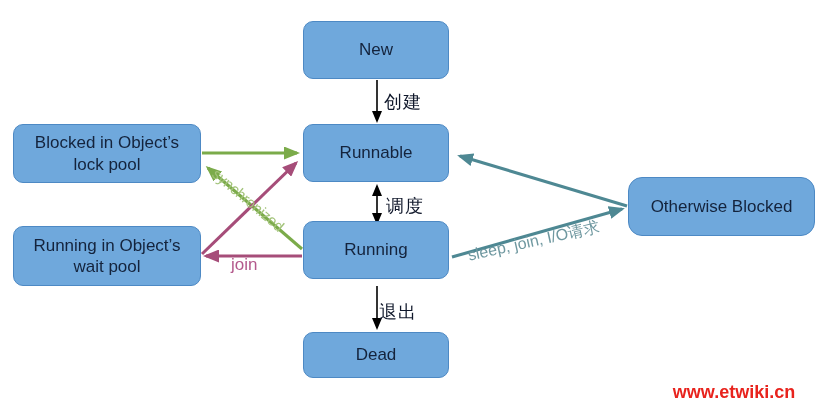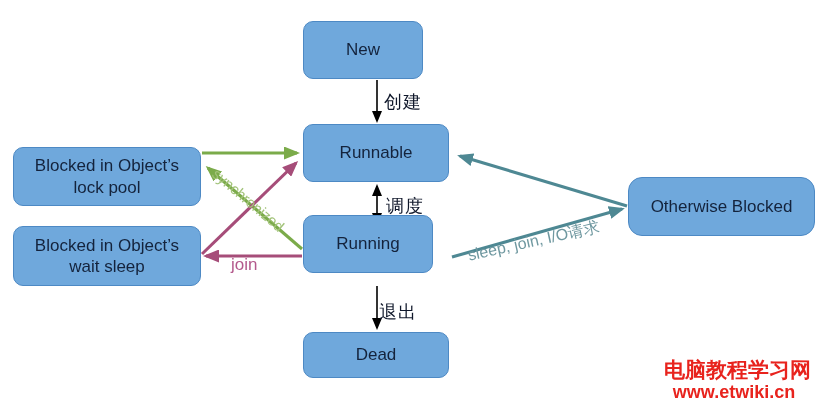--- a/index.html
+++ b/index.html
@@ -75,25 +75,25 @@
     z-index: 3;
     color: var(--watermark-red);
     font-weight: bold;
     text-align: center;
     white-space: nowrap;
   }
   #wm-title { left: 664px; top: 356px; width: 140px; font-size: 21px; }
   #wm-url   { left: 664px; top: 382px; width: 140px; font-size: 18px; }
 
   
-  #node-new       { left: 303px; top:  21px; width: 120px; height: 58px; }
+  #node-new       { left: 303px; top:  21px; width: 146px; height: 58px; }
   #node-runnable  { left: 303px; top: 124px; width: 146px; height: 58px; }
-  #node-running   { left: 303px; top: 215px; width: 130px; height: 58px; }
+  #node-running   { left: 303px; top: 221px; width: 146px; height: 58px; }
   #node-dead      { left: 303px; top: 332px; width: 146px; height: 46px; }
-  #node-lock-pool { left:  13px; top: 124px; width: 188px; height: 59px; margin-top: 23px; }
+  #node-lock-pool { left:  13px; top: 124px; width: 188px; height: 59px; }
   #node-wait-pool { left:  13px; top: 226px; width: 188px; height: 60px; }
   #node-otherwise { left: 628px; top: 177px; width: 187px; height: 59px; border-radius: 14px; }
 
   
   #label-create       { left: 384px; top:  90px; }
   #label-schedule     { left: 386px; top: 194px; }
   #label-exit         { left: 379px; top: 300px; font-family: Liberation Mono, monospace; }
   #label-synchronized { left: 220px; top: 165px; }
   #label-wait         { left: 231px; top: 255px; }
   #label-sleep        { left: 466px; top: 246px; }
@@ -134,26 +134,25 @@
 
     <path class="edge-teal" d="M452,257 L622,209" marker-end="url(#ah-teal)"></path>
     <path class="edge-teal" d="M627,206 L460,156" marker-end="url(#ah-teal)"></path>
   </svg>
 
   <div class="node" id="node-new">New</div>
   <div class="node" id="node-runnable">Runnable</div>
   <div class="node" id="node-running">Running</div>
   <div class="node" id="node-dead">Dead</div>
   <div class="node" id="node-lock-pool">Blocked in Object’s lock pool</div>
-  <div class="node" id="node-wait-pool">Blocked in Object’s wait sleep</div>
+  <div class="node" id="node-wait-pool">Running in Object’s wait pool</div>
   <div class="node" id="node-otherwise">Otherwise Blocked</div>
 
   <div class="edge-label cn" id="label-create">创建</div>
   <div class="edge-label cn" id="label-schedule">调度</div>
   <div class="edge-label cn" id="label-exit">退出</div>
   <div class="edge-label" id="label-synchronized">synchronized</div>
   <div class="edge-label" id="label-wait">join</div>
   <div class="edge-label" id="label-sleep">sleep, join, I/O请求</div>
 
-  <div class="watermark" id="wm-title">电脑教程学习网</div>
   <div class="watermark" id="wm-url">www.etwiki.cn</div>
 
 </div>
 
 </body></html>

